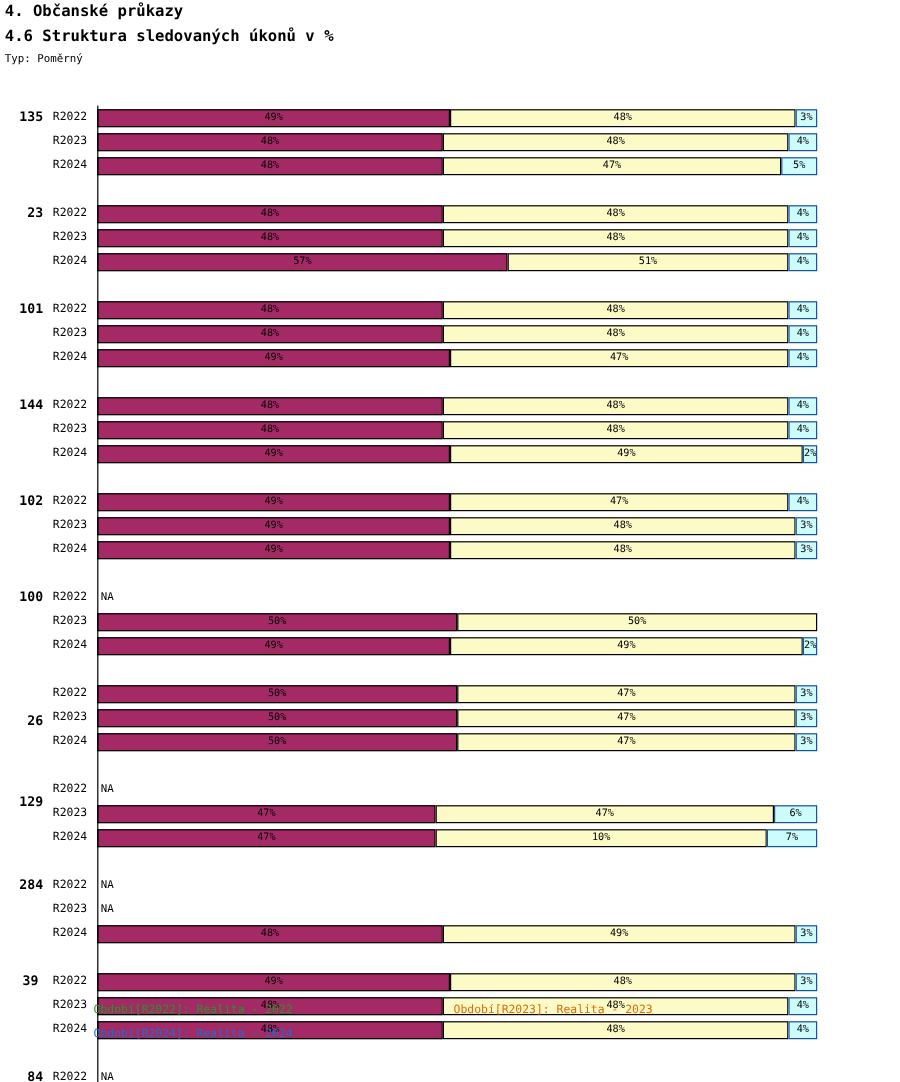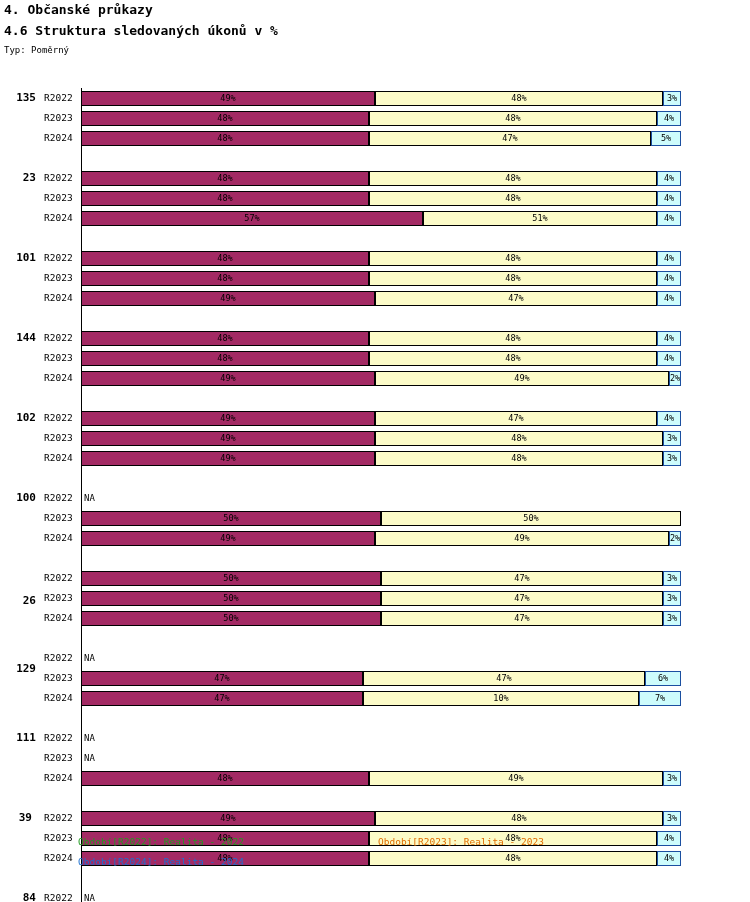--- a/index.html
+++ b/index.html
@@ -278,21 +278,21 @@
       <div class="seg s1" style="left: 0px; width: 282px;">47%</div>
       <div class="seg s2" style="left: 282px; width: 282px;">47%</div>
       <div class="seg s3" style="left: 564px; width: 36px;">6%</div>
     </div>
     <div class="row-label" style="top: 632px;">R2024</div>
     <div class="bar-wrap" style="left: 81px; top: 631px; width: 600px;">
       <div class="seg s1" style="left: 0px; width: 282px;">47%</div>
       <div class="seg s2" style="left: 282px; width: 276px;">10%</div>
       <div class="seg s3" style="left: 558px; width: 42px;">7%</div>
     </div>
-    <div class="grp-label" style="left: 4px; top: 671px;">111</div>
+    <div class="grp-label" style="left: 4px; top: 671px;">284</div>
     <div class="row-label" style="top: 672px;">R2022</div>
     <div class="na" style="left: 84px; top: 671px;">NA</div>
     <div class="row-label" style="top: 692px;">R2023</div>
     <div class="na" style="left: 84px; top: 691px;">NA</div>
     <div class="row-label" style="top: 712px;">R2024</div>
     <div class="bar-wrap" style="left: 81px; top: 711px; width: 600px;">
       <div class="seg s1" style="left: 0px; width: 288px;">48%</div>
       <div class="seg s2" style="left: 288px; width: 294px;">49%</div>
       <div class="seg s3" style="left: 582px; width: 18px;">3%</div>
     </div>

